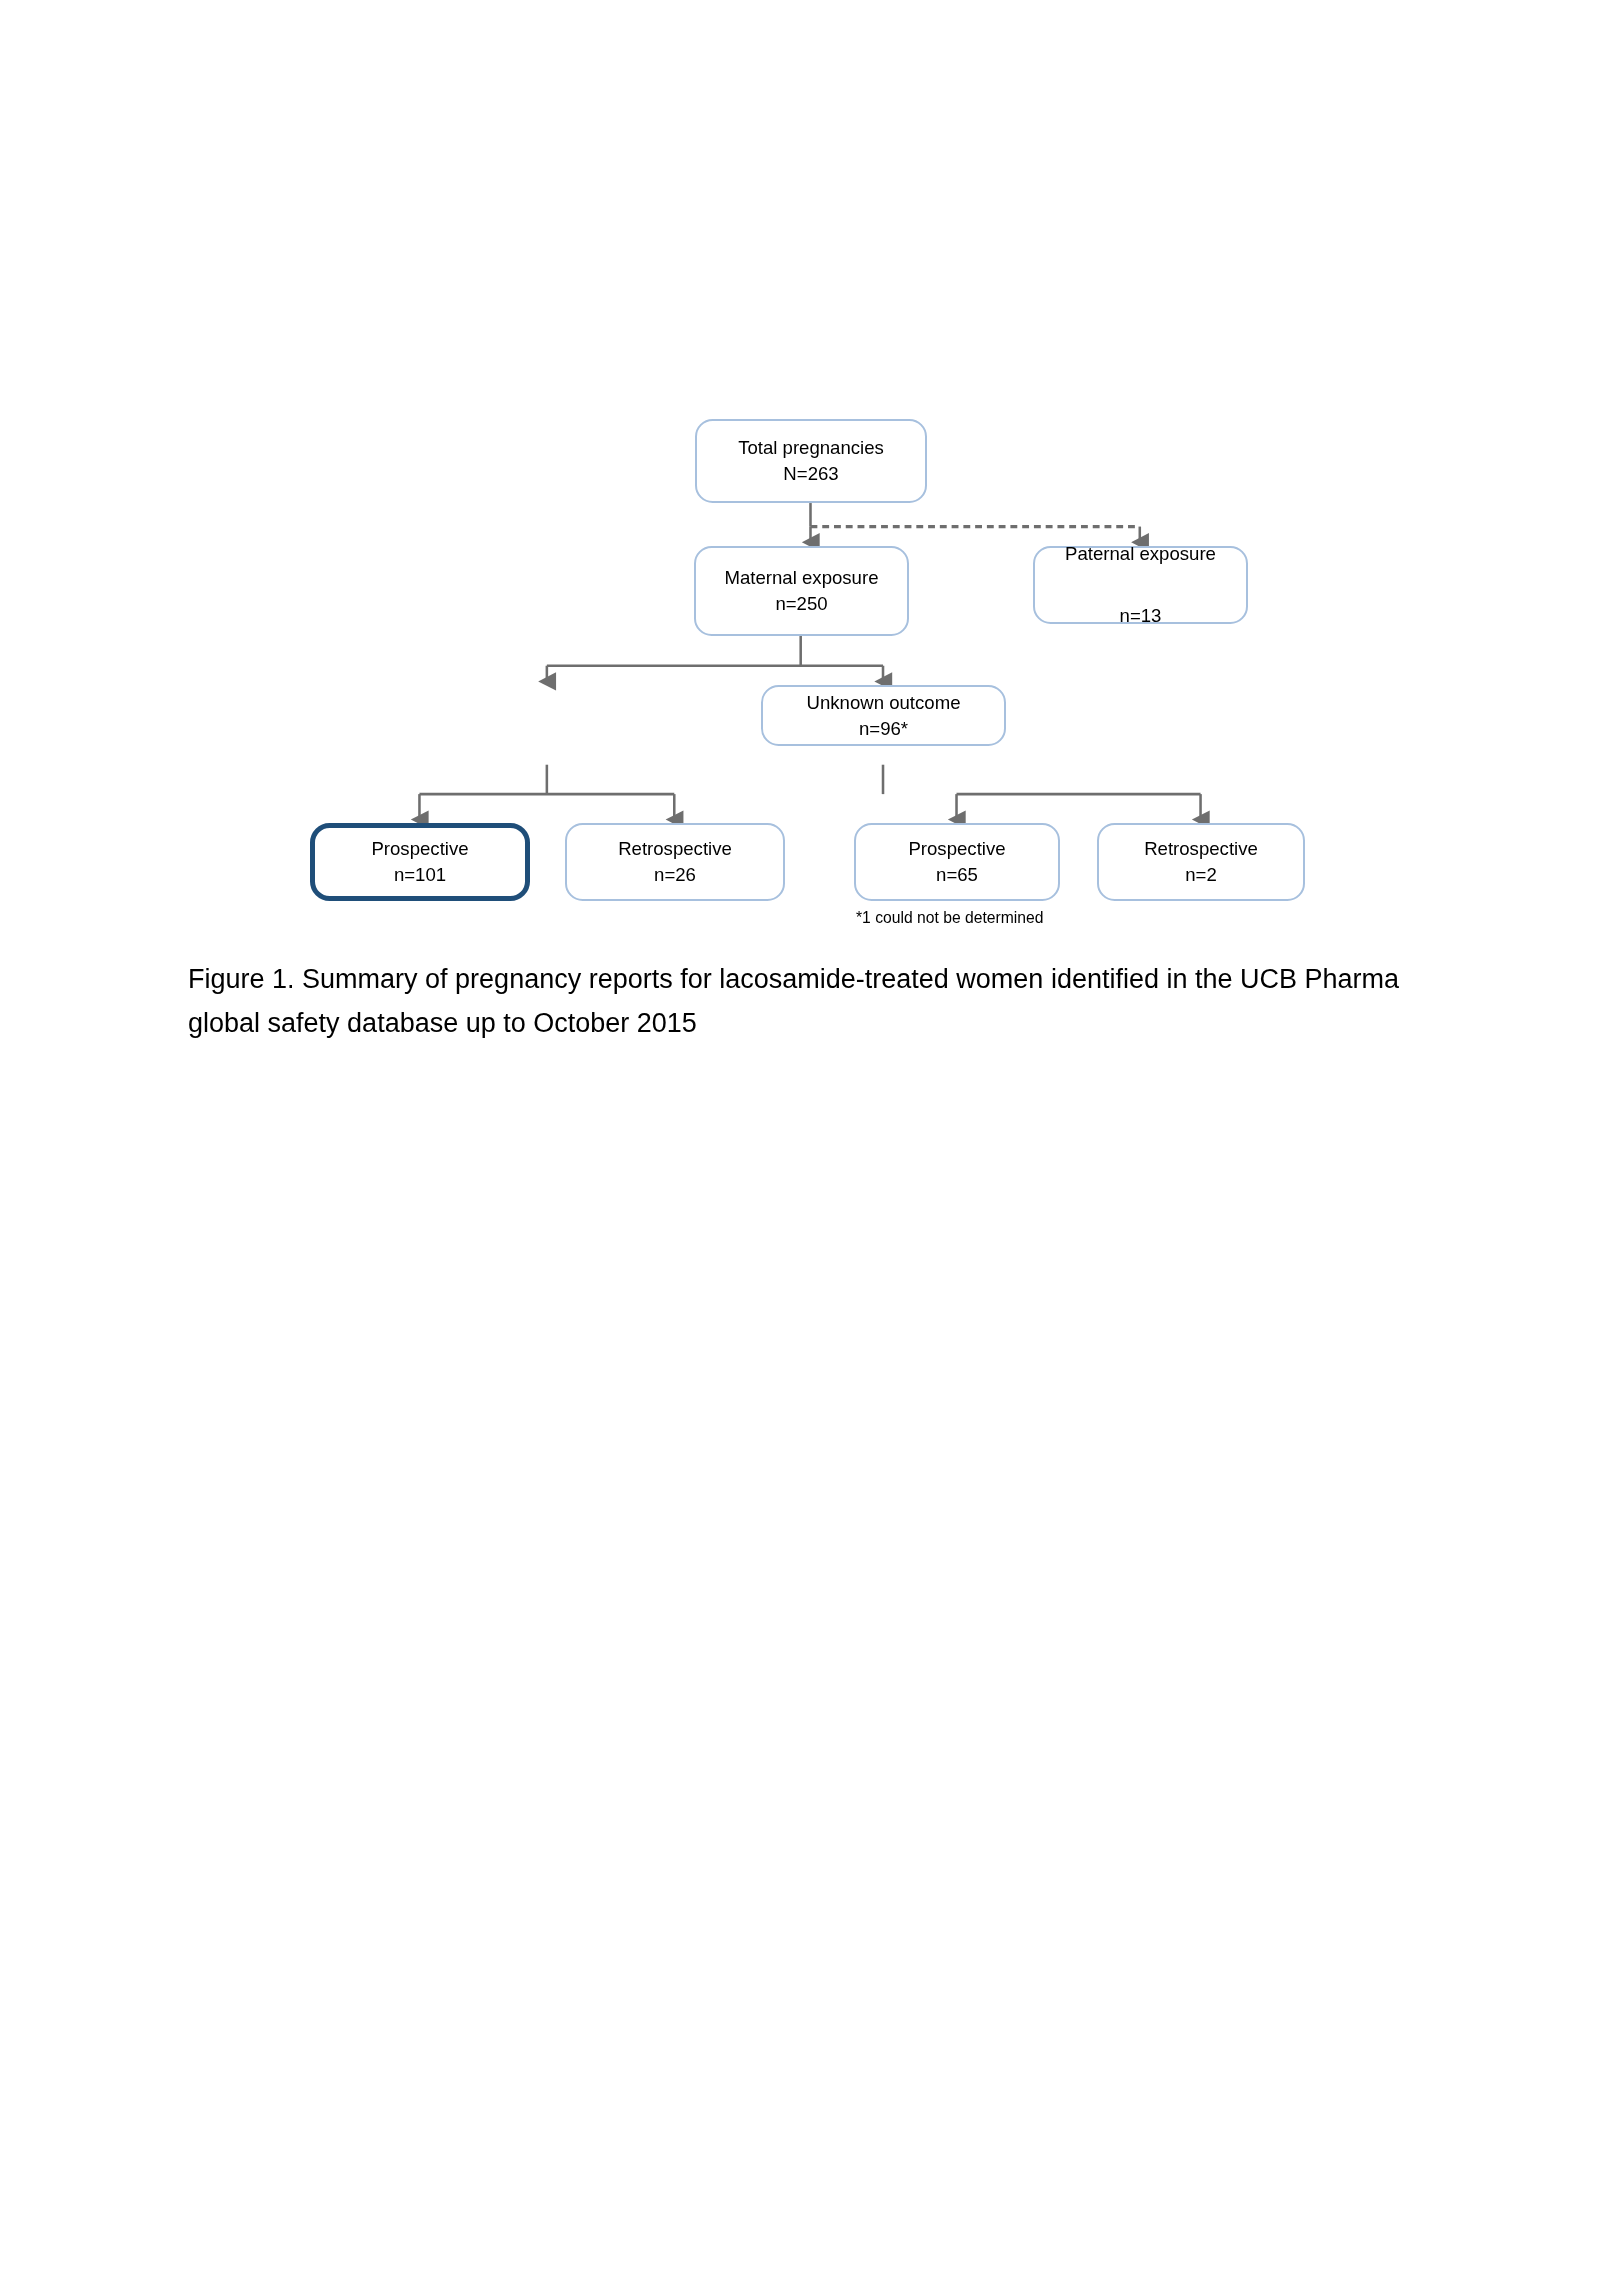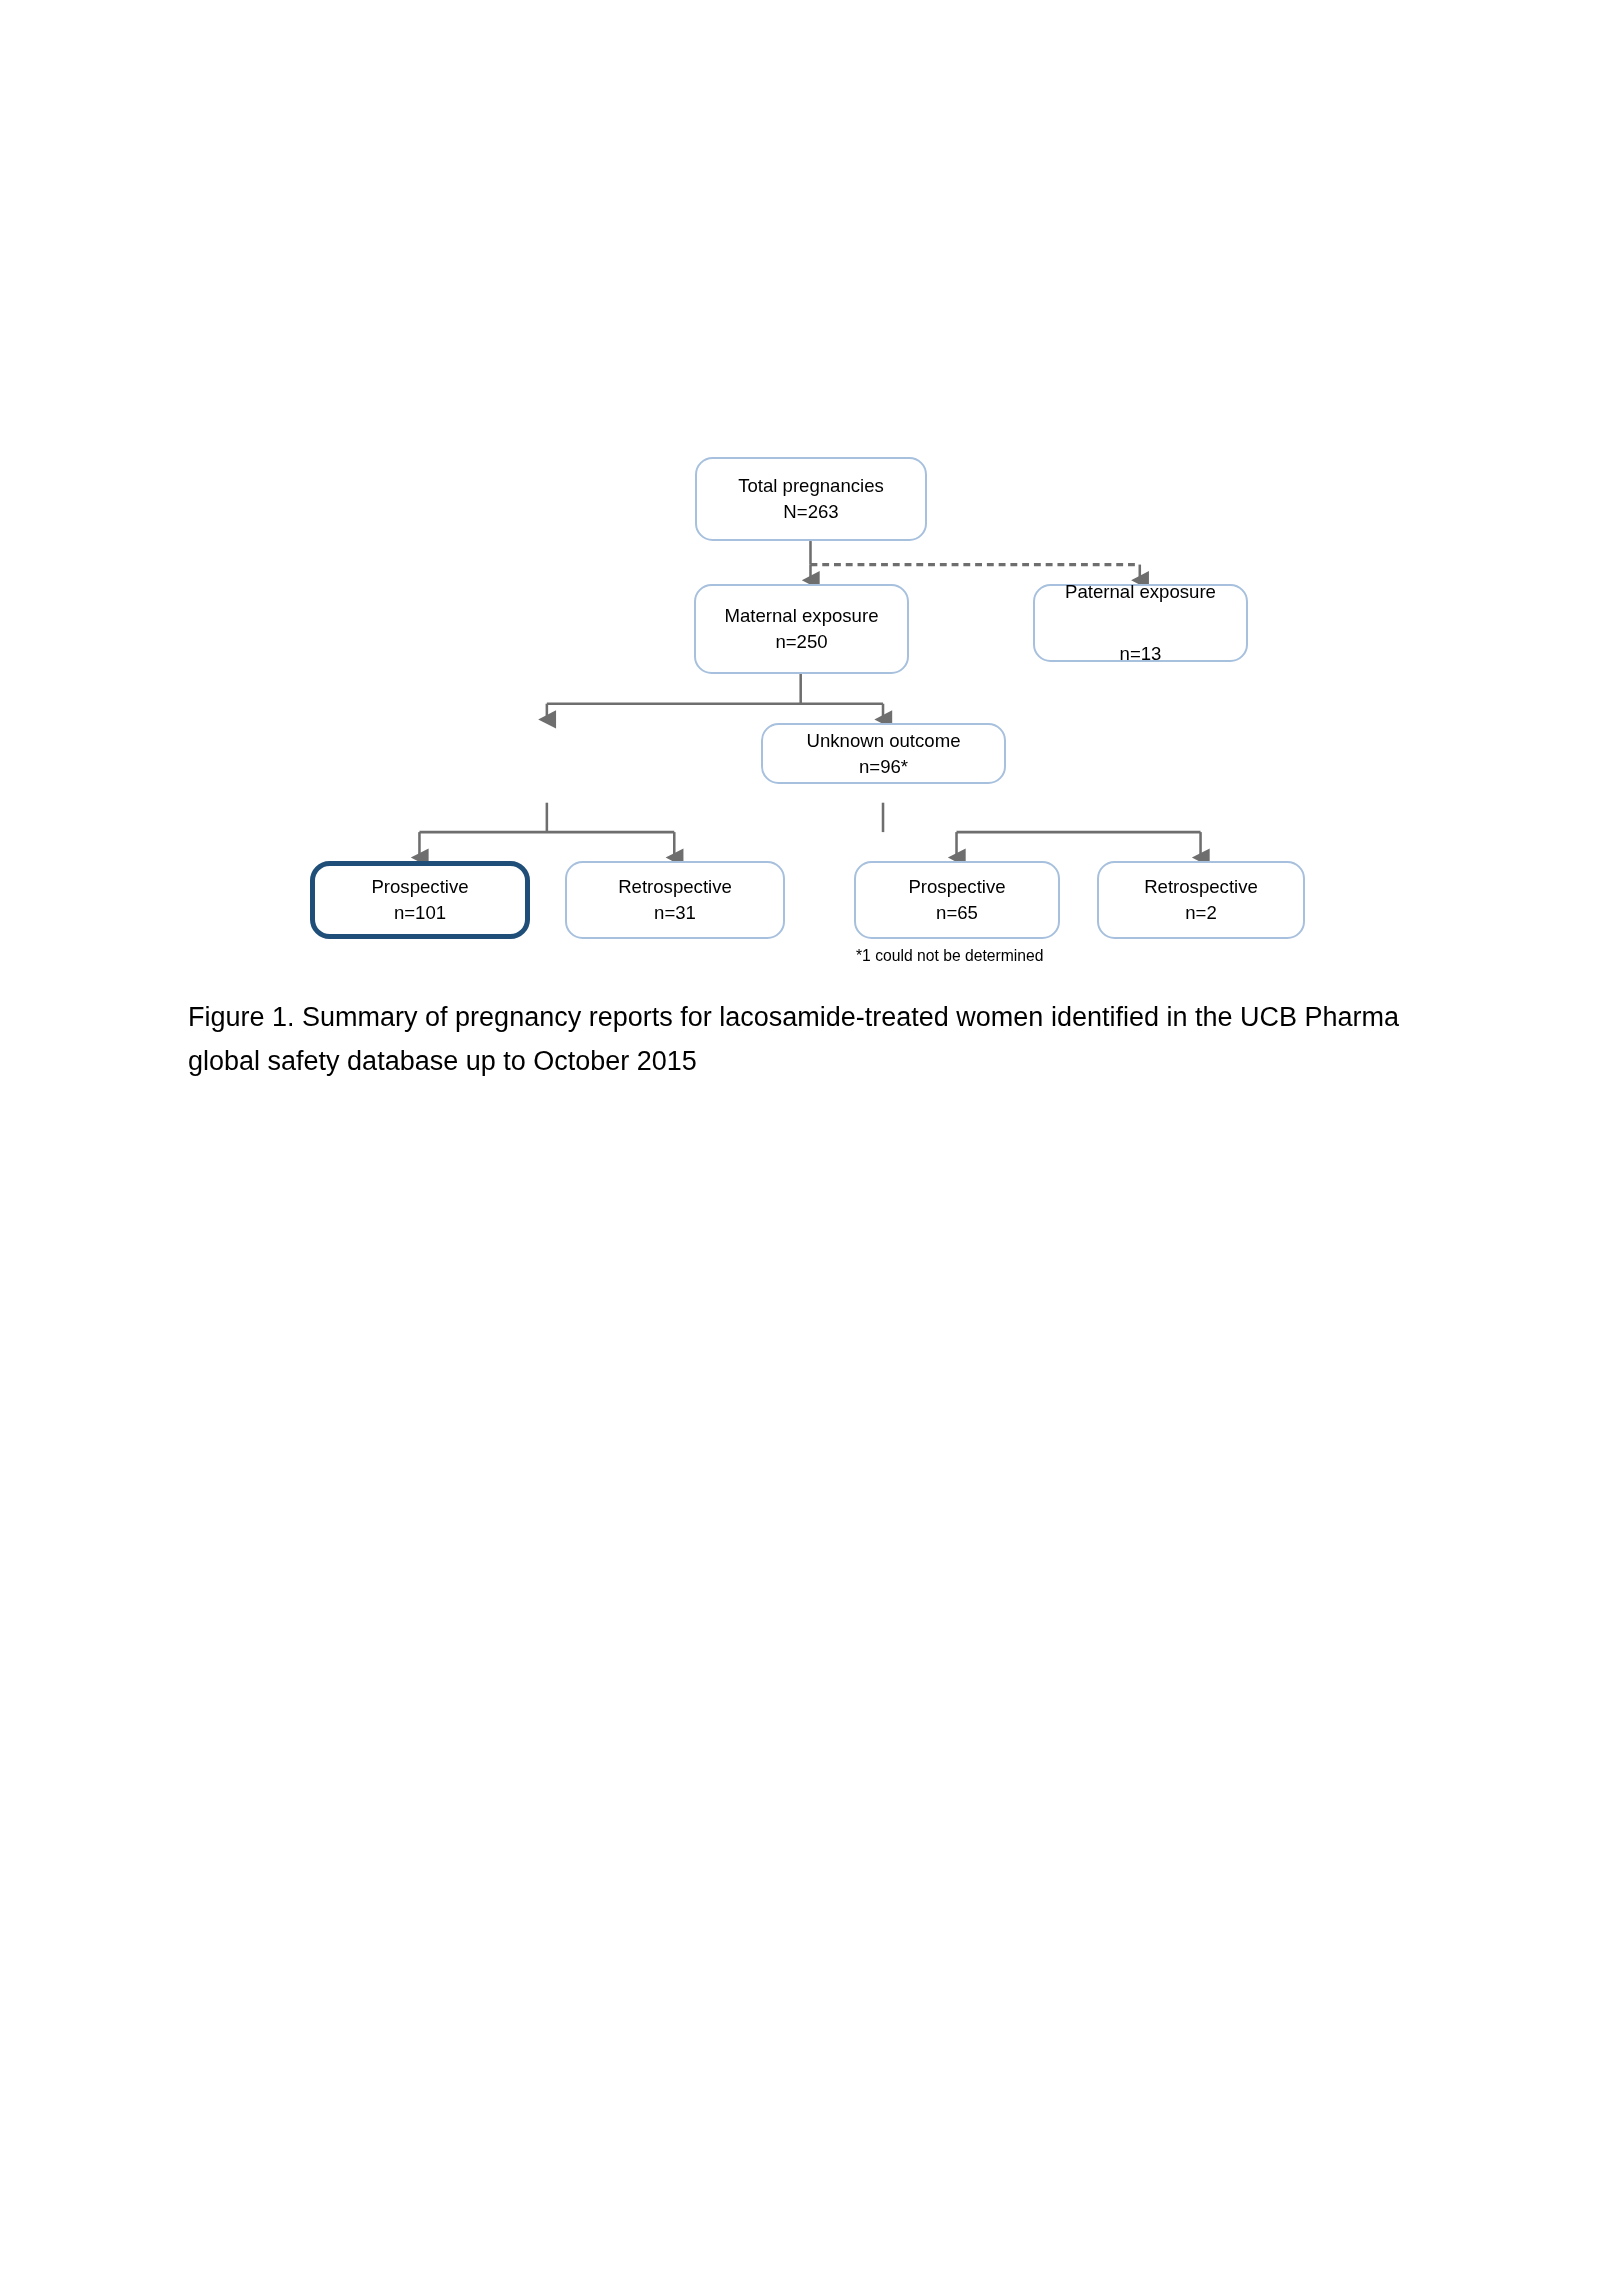--- a/index.html
+++ b/index.html
@@ -13,21 +13,20 @@
     position: relative;
     font-family: "Liberation Sans", sans-serif;
     color: #000000;
     overflow: hidden;
   }
 
   #page {
     position: absolute;
     inset: 0;
     background: #ffffff;
-    margin-top: 38px;
   }
 
   
   #flowchart {
     position: absolute;
     left: 0;
     top: 0;
     width: 1620px;
     height: 961px;
   }
@@ -192,21 +191,21 @@
       <span class="line1">Unknown outcome</span>
       <span class="line2">n=96*</span>
     </div>
 
     <div class="node highlight" id="node-prosp-known">
       <span class="line1">Prospective</span>
       <span class="line2">n=101</span>
     </div>
     <div class="node" id="node-retro-known">
       <span class="line1">Retrospective</span>
-      <span class="line2">n=31</span>
+      <span class="line2">n=26</span>
     </div>
     <div class="node" id="node-prosp-unknown">
       <span class="line1">Prospective</span>
       <span class="line2">n=65</span>
     </div>
     <div class="node" id="node-retro-unknown">
       <span class="line1">Retrospective</span>
       <span class="line2">n=2</span>
     </div>
 

